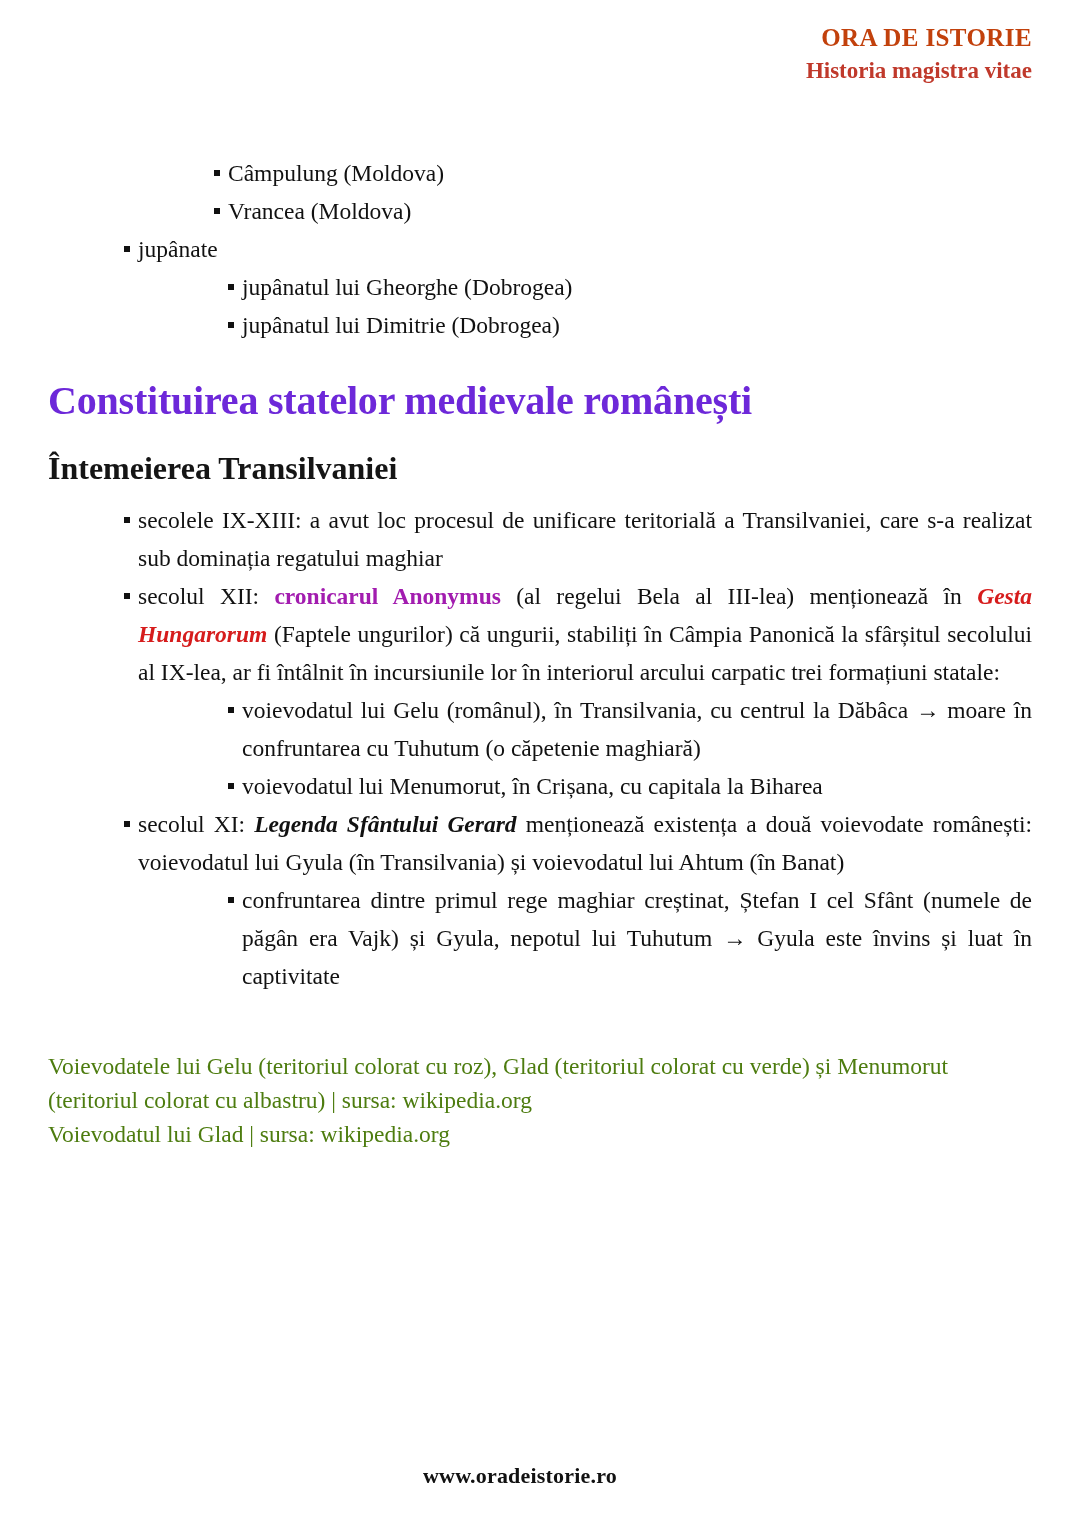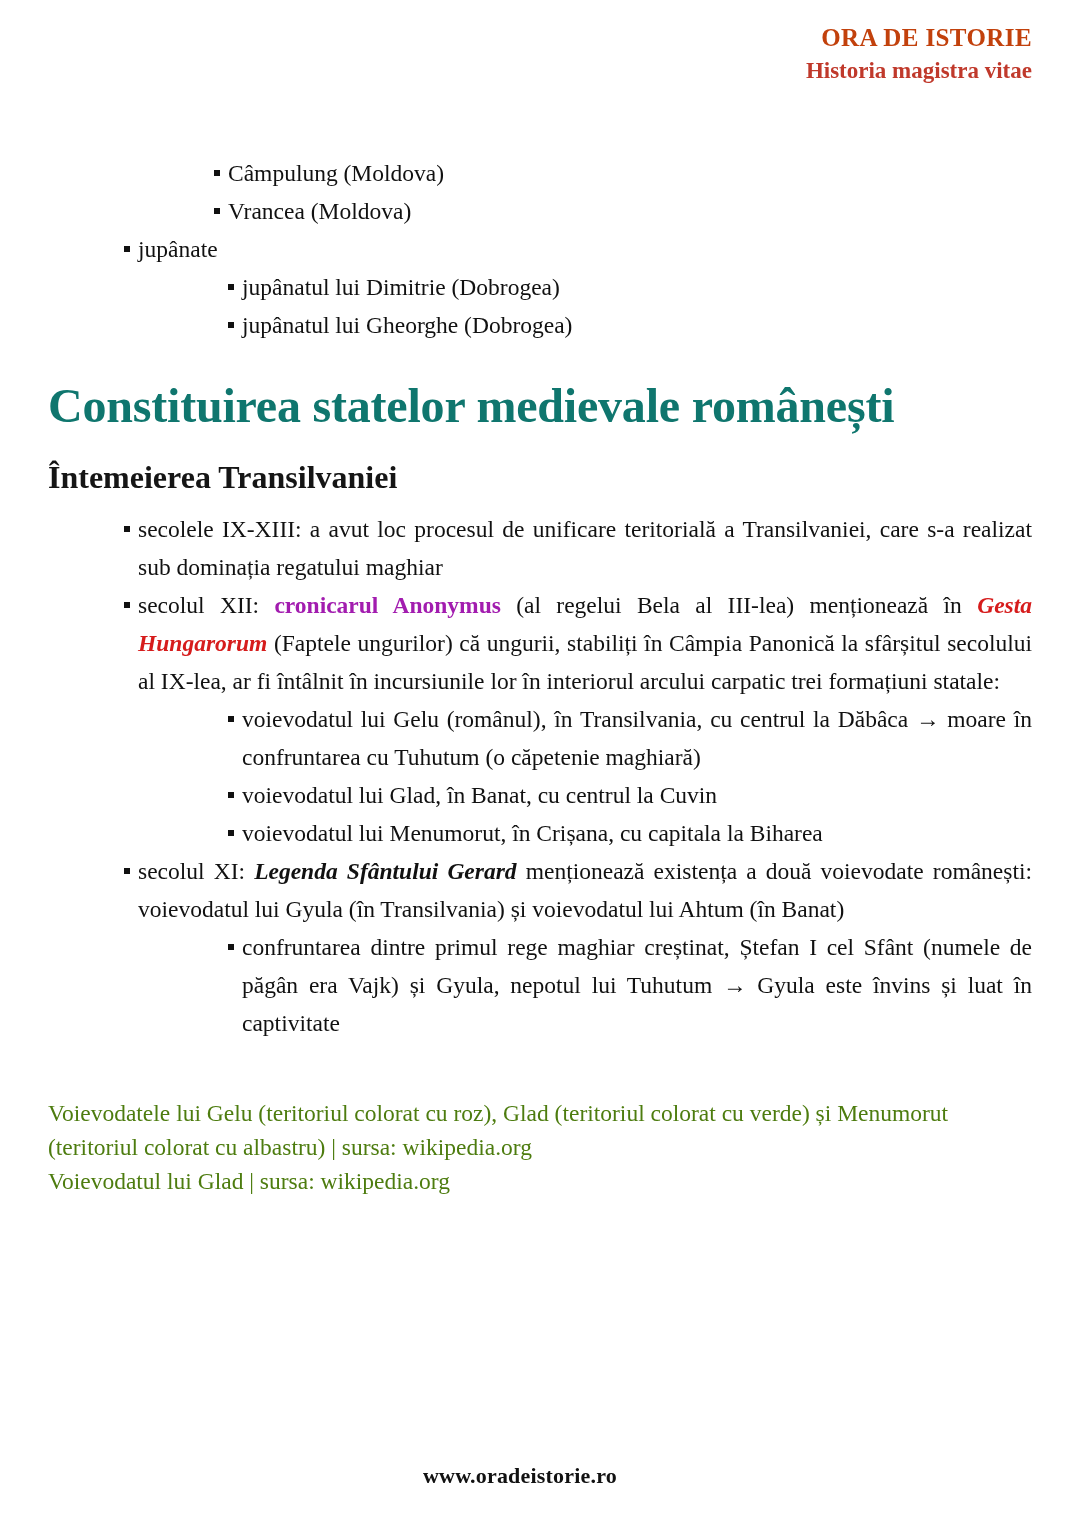--- a/index.html
+++ b/index.html
@@ -86,23 +86,23 @@
   }
   li.item.nojustify { text-align: left; }
 
   
   li.item > ul.lvl2 { margin-top: 0; }
 
   
   h1.section-title {
     font-family: "Liberation Serif", "DejaVu Serif", serif;
     font-weight: bold;
-    font-size: 48px;
+    font-size: 40px;
     line-height: 1.15;
-    color: #0f766e;
+    color: #6d28d9;
     margin: 34px 0 0 0;
     letter-spacing: -0.2px;
   }
   h2.sub-title {
     font-family: "Liberation Serif", "DejaVu Serif", serif;
     font-weight: bold;
     font-size: 32px;
     line-height: 1.15;
     color: #151515;
     margin: 26px 0 14px 0;
@@ -169,25 +169,25 @@
       <li class="item nojustify" style="margin-left:90px;">
         <span class="bullet"></span>
         <span>Vrancea (Moldova)</span>
       </li>
       <li class="item nojustify">
         <span class="bullet"></span>
         <span>jupânate</span>
         <ul class="lvl lvl2">
           <li class="item nojustify">
             <span class="bullet"></span>
+            <span>jupânatul lui Gheorghe (Dobrogea)</span>
+          </li>
+          <li class="item nojustify">
+            <span class="bullet"></span>
             <span>jupânatul lui Dimitrie (Dobrogea)</span>
-          </li>
-          <li class="item nojustify">
-            <span class="bullet"></span>
-            <span>jupânatul lui Gheorghe (Dobrogea)</span>
           </li>
         </ul>
       </li>
     </ul>
 
     <h1 class="section-title">Constituirea statelor medievale românești</h1>
 
     <h2 class="sub-title">Întemeierea Transilvaniei</h2>
 
     <ul class="lvl lvl1">
@@ -201,21 +201,20 @@
         <span class="bullet"></span>
         <span>secolul XII: </span><span class="red-bold">cronicarul Anonymus</span><span> (al regelui Bela al III-lea) menționează în </span><span class="red-bold-italic">Gesta Hungarorum</span><span> (Faptele ungurilor) că ungurii, stabiliți în Câmpia Panonică la sfârșitul secolului al IX-lea, ar fi întâlnit în incursiunile lor în interiorul arcului carpatic trei formațiuni statale:</span>
 
         <ul class="lvl lvl2">
           <li class="item">
             <span class="bullet"></span>
             <span>voievodatul lui Gelu (românul), în Transilvania, cu centrul la Dăbâca → moare în confruntarea cu Tuhutum (o căpetenie maghiară)</span>
           </li>
           <li class="item nojustify">
             <span class="bullet"></span>
-            <span>voievodatul lui Glad, în Banat, cu centrul la Cuvin</span>
           </li>
           <li class="item nojustify">
             <span class="bullet"></span>
             <span>voievodatul lui Menumorut, în Crișana, cu capitala la Biharea</span>
           </li>
         </ul>
       </li>
 
       <li class="item">
         <span class="bullet"></span>

